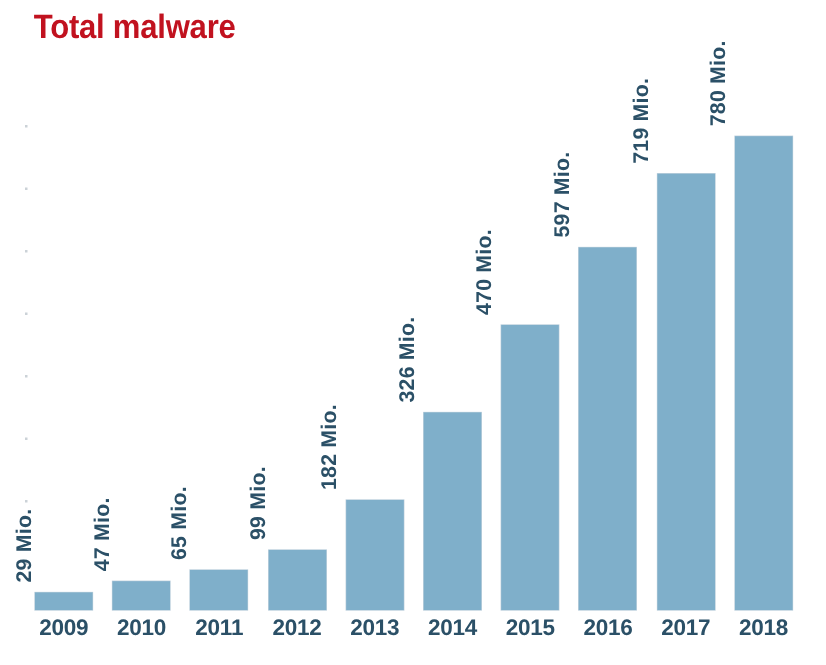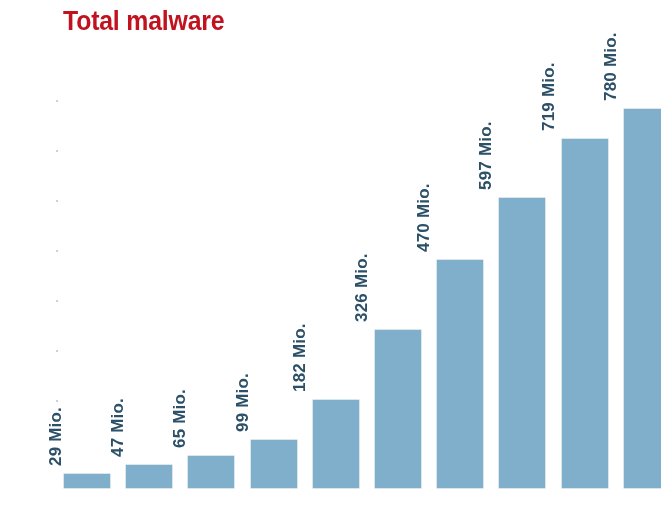--- a/index.html
+++ b/index.html
@@ -14,21 +14,20 @@
     overflow: hidden;
     font-family: "Liberation Sans", sans-serif;
     -webkit-font-smoothing: antialiased;
   }
 
   #chart-root {
     position: absolute;
     inset: 0;
     width: 585px;
     height: 532px;
-    margin-left: 36px;
   }
 
   
   #chart-title {
     position: absolute;
     left: 27px;
     top: 7px;
     font-size: 27px;
     font-weight: bold;
     color: #c1121f;
@@ -154,14 +153,26 @@
       <div class="bar-group" style="left: 525.6px; width: 46px; height: 488px;">
         <div class="bar" title="2017: 719 Mio." style="height: 349px; background: rgb(127, 175, 202);"></div>
         <div class="bar-value" style="bottom: 357px; color: rgb(43, 80, 103);">719 Mio.</div>
       </div>
       <div class="bar-group" style="left: 587.8px; width: 46px; height: 488px;">
         <div class="bar" title="2018: 780 Mio." style="height: 379px; background: rgb(127, 175, 202);"></div>
         <div class="bar-value" style="bottom: 387px; color: rgb(43, 80, 103);">780 Mio.</div>
       </div>
     </div>
 
+  <div id="x-axis">
+      <div class="x-label" style="left: 22px; width: 58px; color: rgb(43, 80, 103);">2009</div>
+      <div class="x-label" style="left: 84.2px; width: 58px; color: rgb(43, 80, 103);">2010</div>
+      <div class="x-label" style="left: 146.4px; width: 58px; color: rgb(43, 80, 103);">2011</div>
+      <div class="x-label" style="left: 208.6px; width: 58px; color: rgb(43, 80, 103);">2012</div>
+      <div class="x-label" style="left: 270.8px; width: 58px; color: rgb(43, 80, 103);">2013</div>
+      <div class="x-label" style="left: 333px; width: 58px; color: rgb(43, 80, 103);">2014</div>
+      <div class="x-label" style="left: 395.2px; width: 58px; color: rgb(43, 80, 103);">2015</div>
+      <div class="x-label" style="left: 457.4px; width: 58px; color: rgb(43, 80, 103);">2016</div>
+      <div class="x-label" style="left: 519.6px; width: 58px; color: rgb(43, 80, 103);">2017</div>
+      <div class="x-label" style="left: 581.8px; width: 58px; color: rgb(43, 80, 103);">2018</div>
+    </div>
 
 </div>
 
 </body></html>

